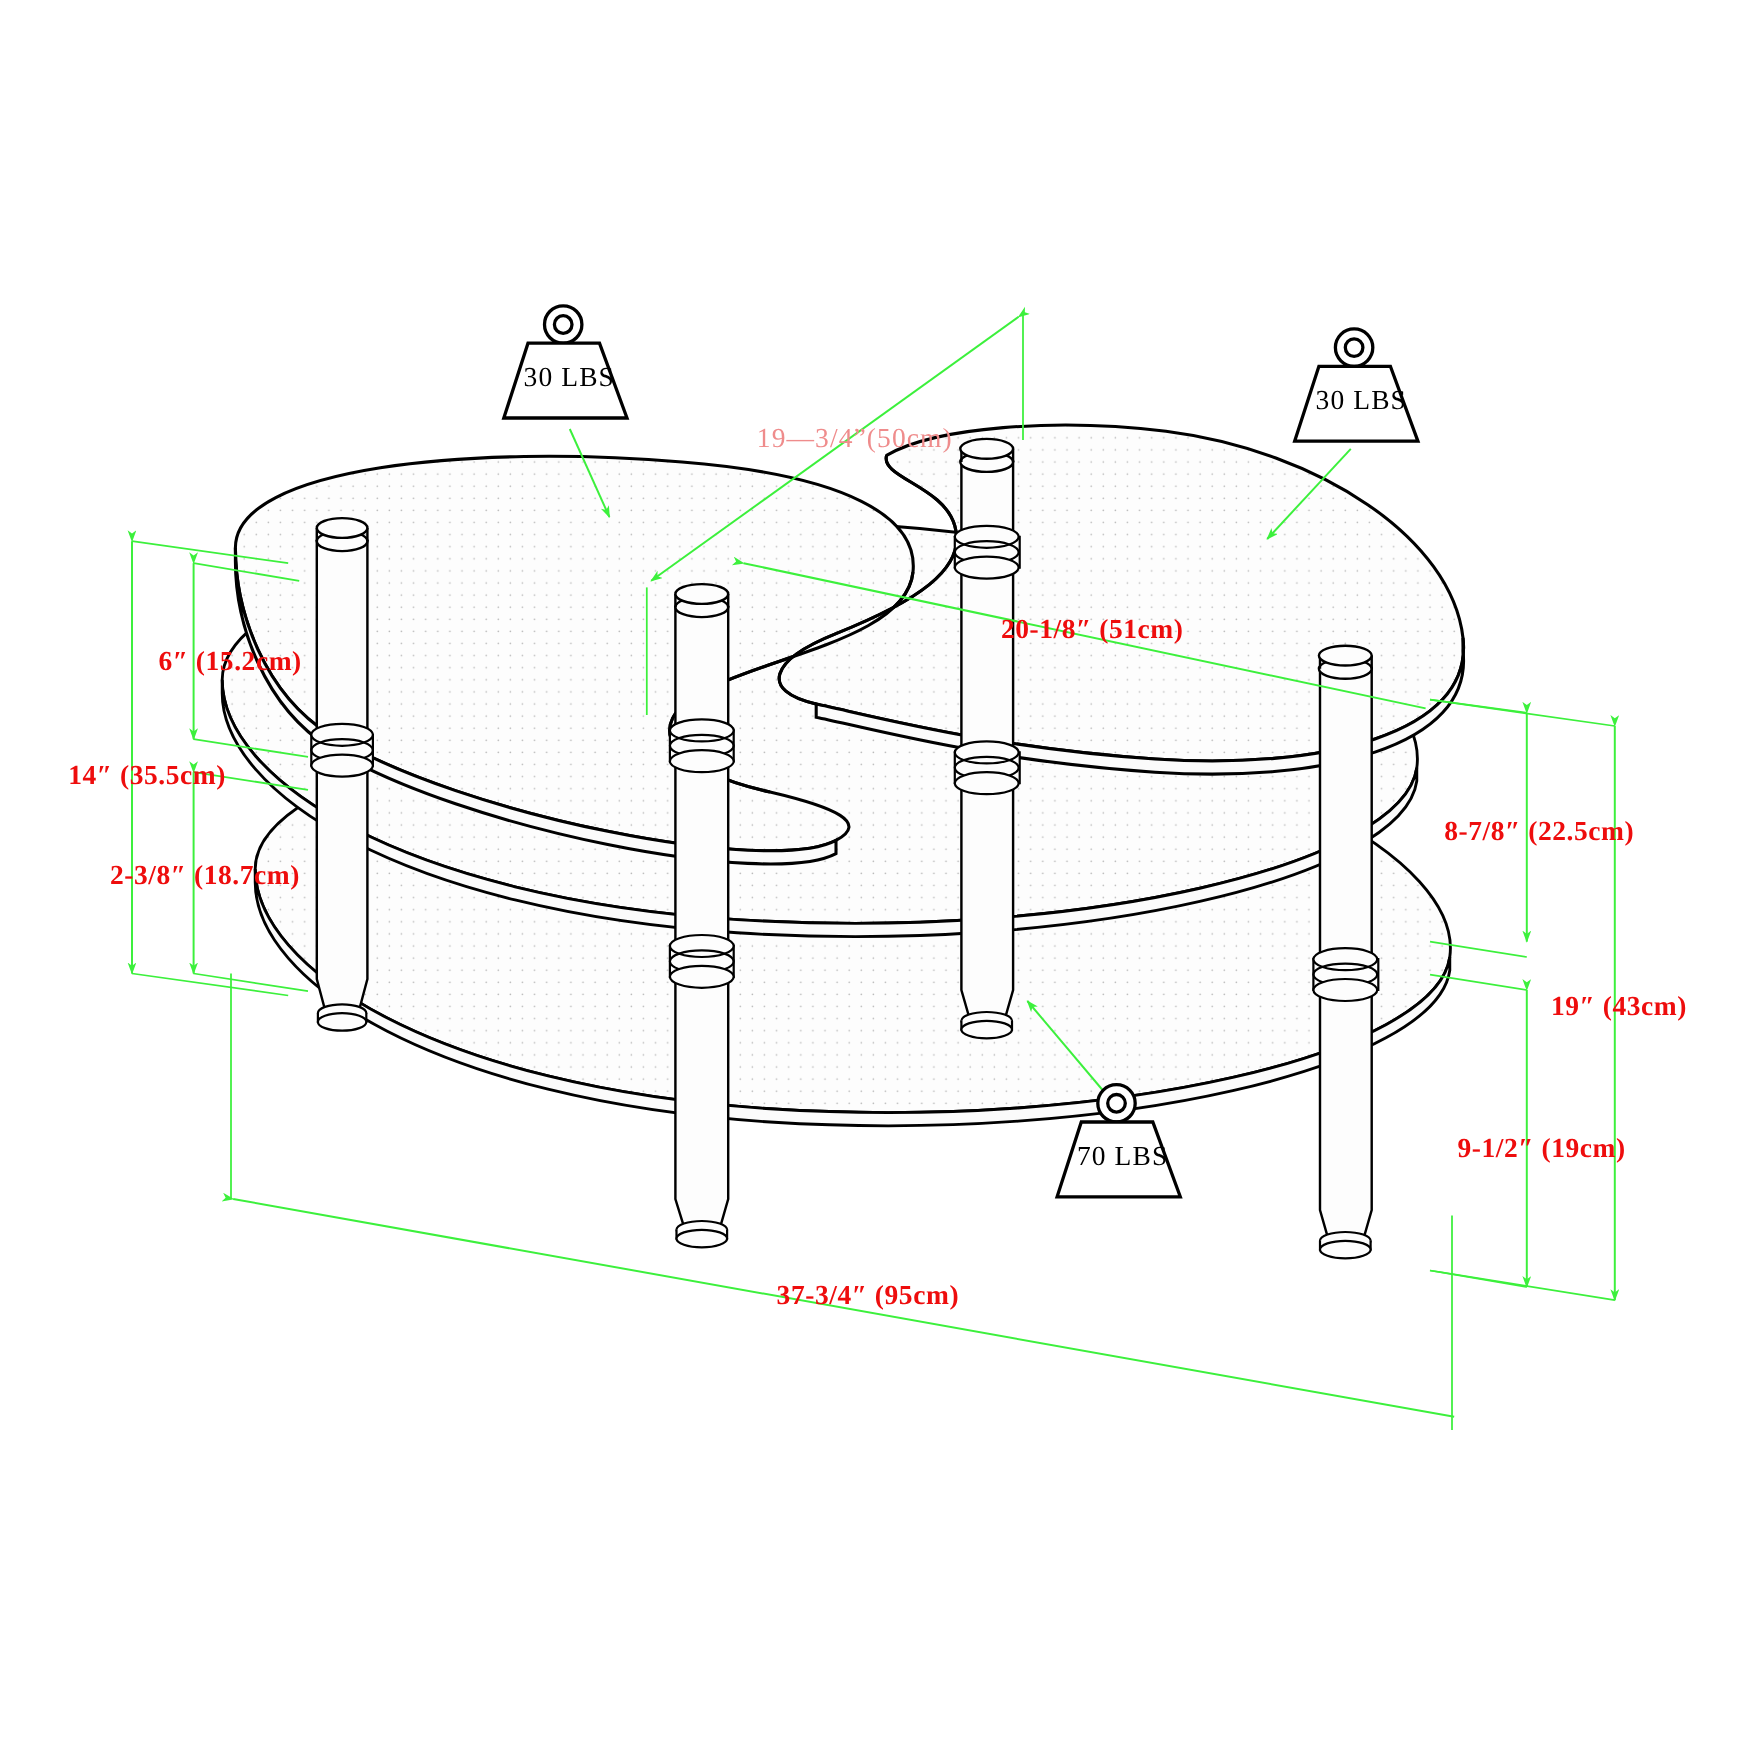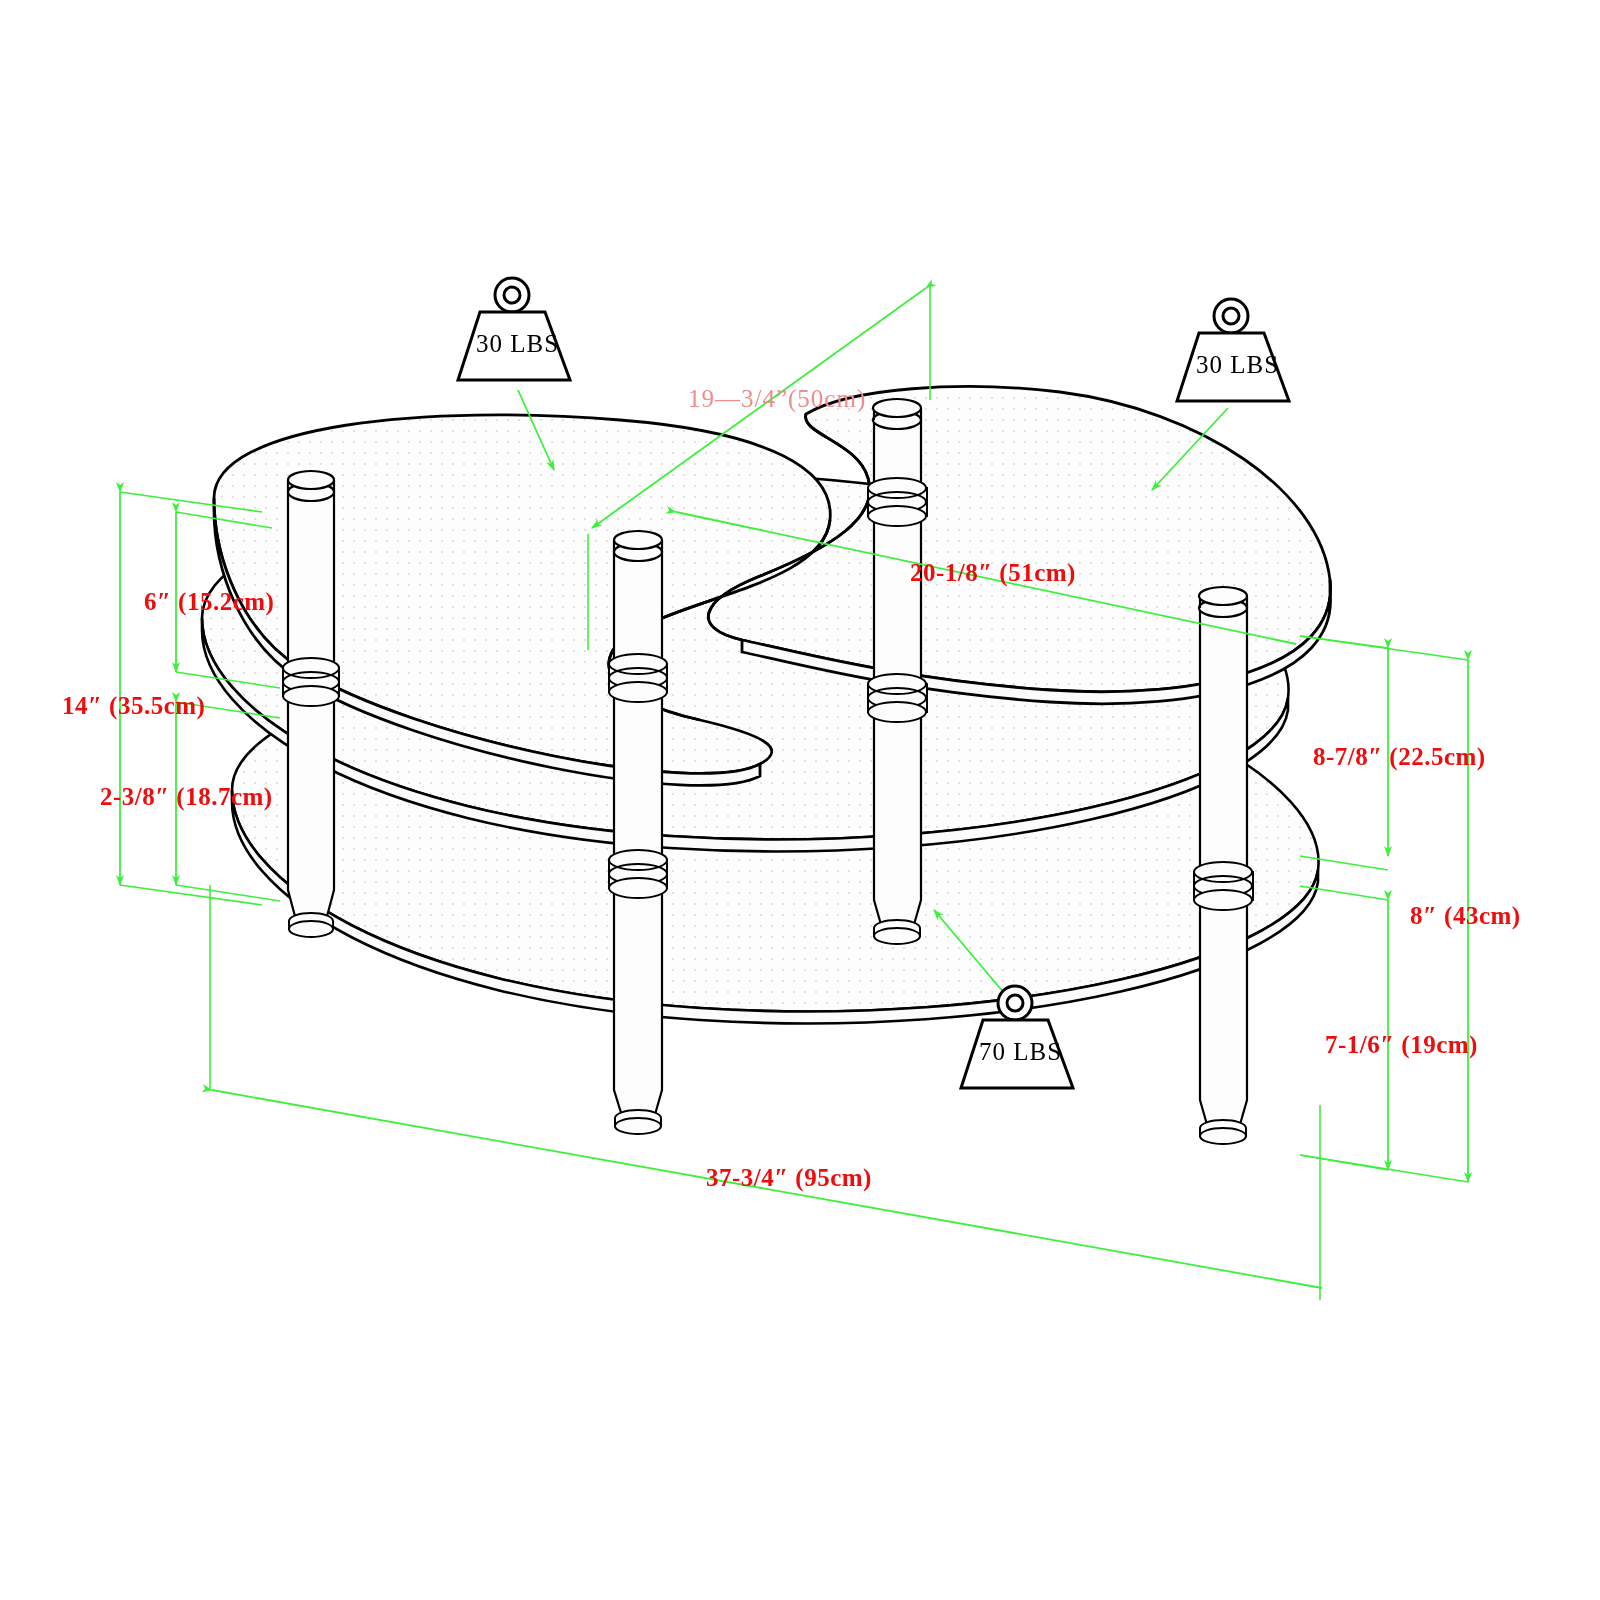--- a/index.html
+++ b/index.html
@@ -325,23 +325,23 @@
   <div class="dim-text" style="left:62px; top:668px;margin-top:25px;">14″ (35.5cm)</div>
 
   <div class="dim-text" style="left:100px; top:784px;">2-3/8″ (18.7cm)</div>
 
   <div class="dim-text faded" style="left:688px; top:386px;">19—3/4”(50cm)</div>
 
   <div class="dim-text" style="left:910px; top:560px;">20-1/8″ (51cm)</div>
 
   <div class="dim-text" style="left:1313px; top:744px;">8-7/8″ (22.5cm)</div>
 
-  <div class="dim-text" style="left:1410px; top:903px;">8″ (43cm)</div>
-
-  <div class="dim-text" style="left:1325px; top:1032px;">7-1/6″ (19cm)</div>
+  <div class="dim-text" style="left:1410px; top:903px;">19″ (43cm)</div>
+
+  <div class="dim-text" style="left:1325px; top:1032px;">9-1/2″ (19cm)</div>
 
   <div class="dim-text" style="left:706px; top:1165px;">37-3/4″ (95cm)</div>
 
   <div class="weight-label" style="left:476px; top:330px;">30  LBS</div>
 
   <div class="weight-label" style="left:1196px; top:351px;">30  LBS</div>
 
   <div class="weight-label" style="left:979px; top:1038px;">70  LBS</div>
 
 </div>

